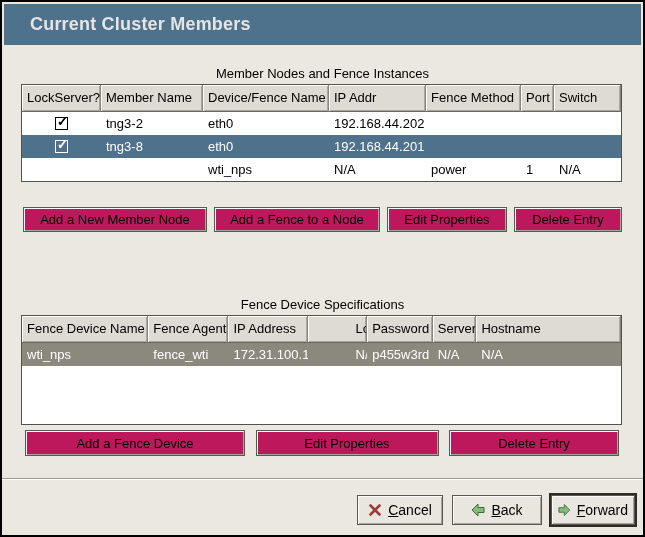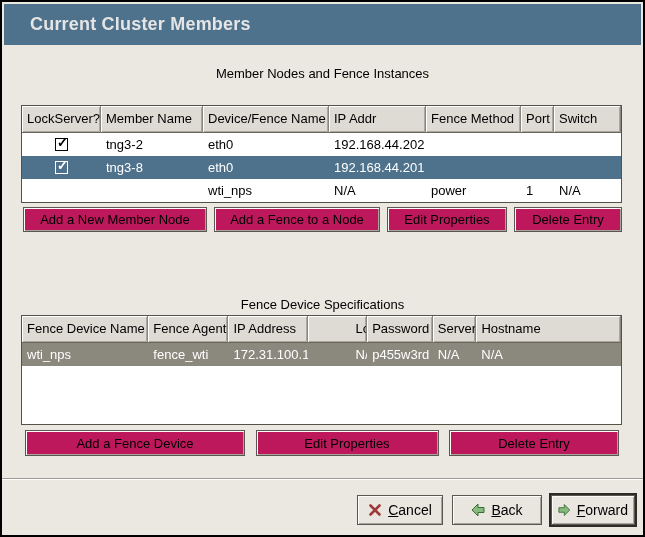--- a/index.html
+++ b/index.html
@@ -16,21 +16,21 @@
     font-size:18px;font-weight:bold;color:#e5e5e5;letter-spacing:0.2px;
   }
   .caption{position:absolute;left:0;width:641px;text-align:center;font-size:13px;color:#000;line-height:20px;}
   .cap1{top:62px;}
   .cap2{top:293px;}
 
   .tbl{
     position:absolute;left:19px;width:601px;box-sizing:border-box;
     background:#fff;border:1px solid #565248;overflow:hidden;
   }
-  .t1{top:103px;height:98px;}
+  .t1{top:82px;height:98px;}
   .t2{top:313px;height:110px;}
   .thead{display:flex;height:27px;}
   .th{
     box-sizing:border-box;height:27px;line-height:25px;font-size:13px;color:#000;
     padding-left:5px;white-space:nowrap;overflow:hidden;
     background:#dedbd4;
     border-right:1px solid #8a867f;border-bottom:1px solid #6b675f;
     box-shadow:inset 1px 1px 0 #ffffff, inset -1px -1px 0 #aba79f;
   }
   .tr{display:flex;height:23px;background:#fff;color:#000;}

